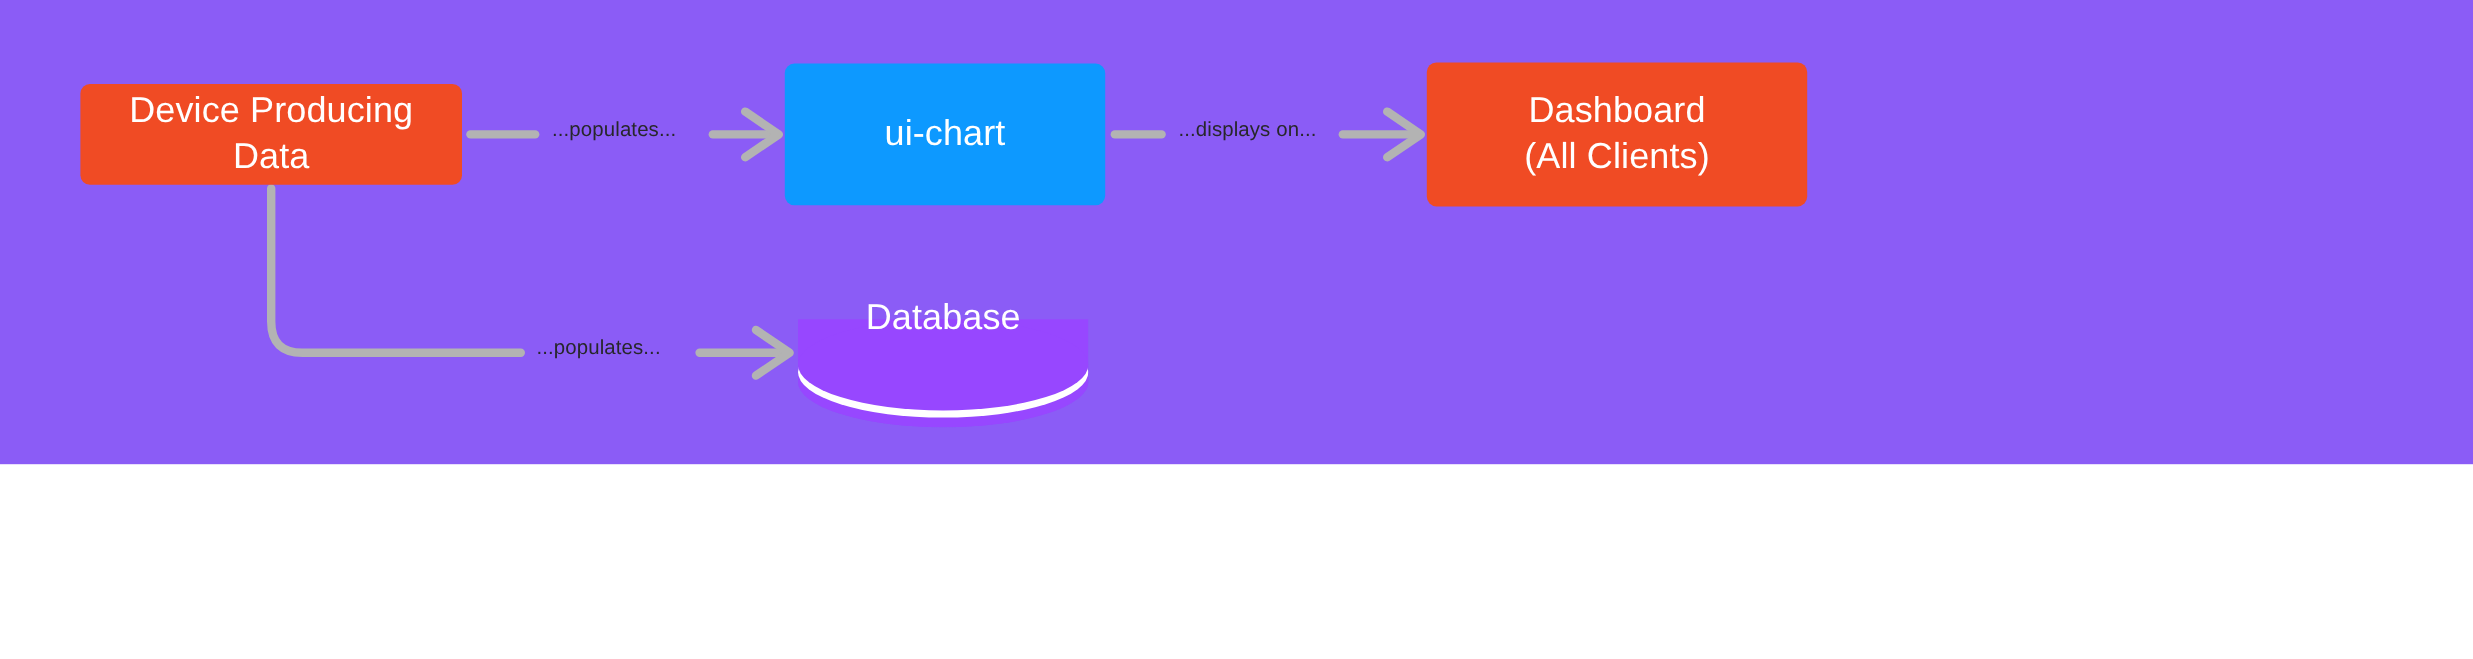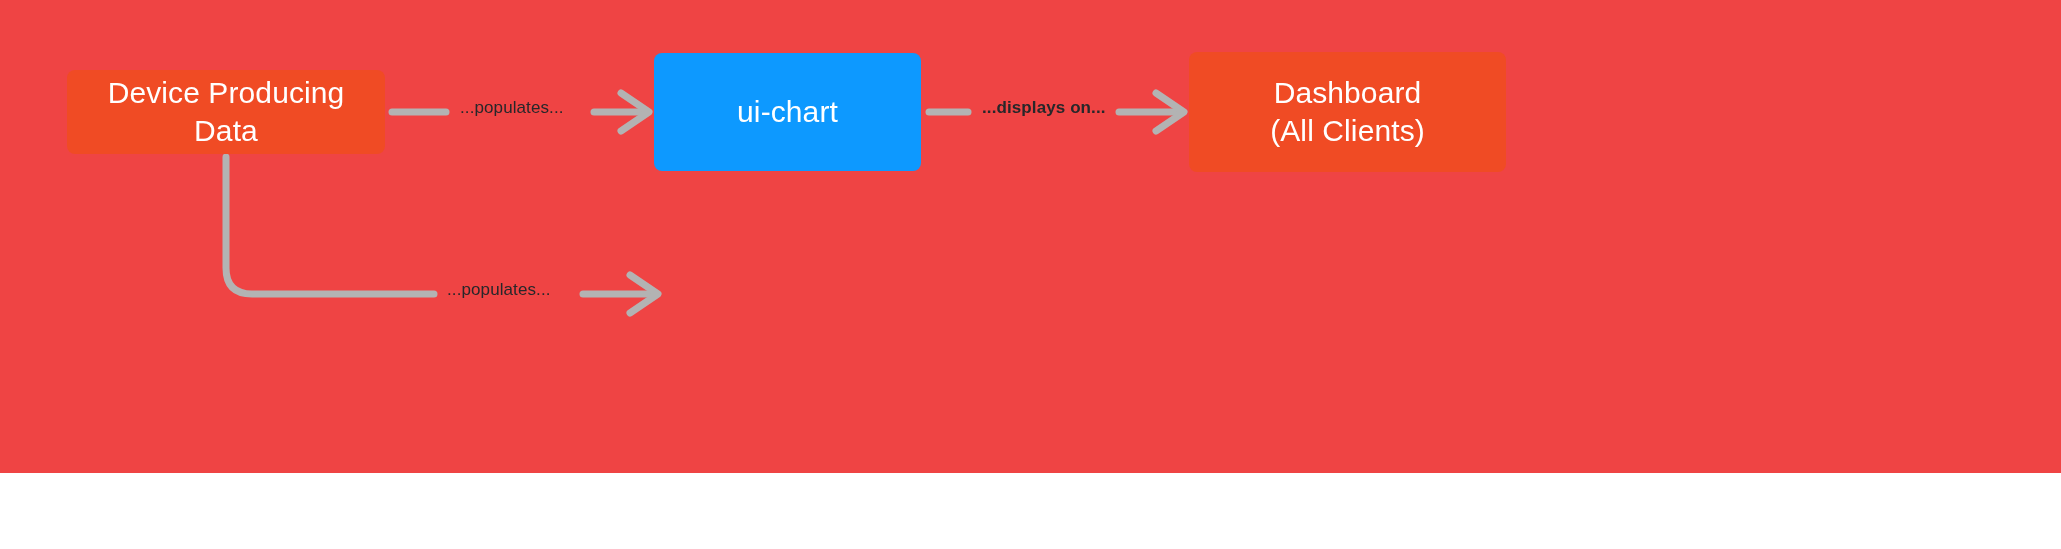--- a/index.html
+++ b/index.html
@@ -8,22 +8,22 @@
     padding: 0;
     background: #ffffff;
   }
   body {
     font-family: "Liberation Sans", sans-serif;
     -webkit-font-smoothing: antialiased;
   }
   #canvas {
     position: relative;
     width: 2061px;
-    height: 473px;
-    background: #ef4444;
+    height: 387px;
+    background: #8b5cf6;
     overflow: hidden;
   }
   .edge-layer {
     position: absolute;
     left: 0;
     top: 0;
     width: 2061px;
     height: 549px;
     pointer-events: none;
   }
@@ -108,21 +108,20 @@
     line-height: 1;
     text-align: right;
   }
   #label-populates-chart {
     left: 460px;
     top: 99px;
   }
   #label-displays-on {
     left: 982px;
     top: 99px;
-    font-weight: bold;
   }
   #label-populates-db {
     left: 447px;
     top: 281px;
   }
 </style>
 </head>
 <body>
 
 <div id="canvas">
@@ -154,20 +153,29 @@
 
   <div class="node" id="node-dashboard">
     <span class="node-label">Dashboard
 (All Clients)</span>
   </div>
 
   <div class="node" id="node-uichart">
     <span class="node-label">ui-chart</span>
   </div>
 
+  <div id="node-database">
+    <svg viewBox="0 0 242 128" xmlns="http://www.w3.org/2000/svg">
+      <path d="M 0 38 L 0 90 A 121 38 0 0 0 242 90 L 242 38 Z" fill="#9747FF"></path>
+      <ellipse cx="121" cy="90" rx="121" ry="38" fill="#9747FF"></ellipse>
+      <ellipse cx="121" cy="82" rx="121" ry="38" fill="#ffffff"></ellipse>
+      <ellipse cx="121" cy="76" rx="121" ry="38" fill="#9747FF"></ellipse>
+    </svg>
+    <div class="db-text">Database</div>
+  </div>
 
   <div class="edge-label" id="label-populates-chart">...populates...</div>
 
   <div class="edge-label" id="label-displays-on">...displays on...</div>
 
   <div class="edge-label" id="label-populates-db">...populates...</div>
 
 </div>
 
 </body></html>

